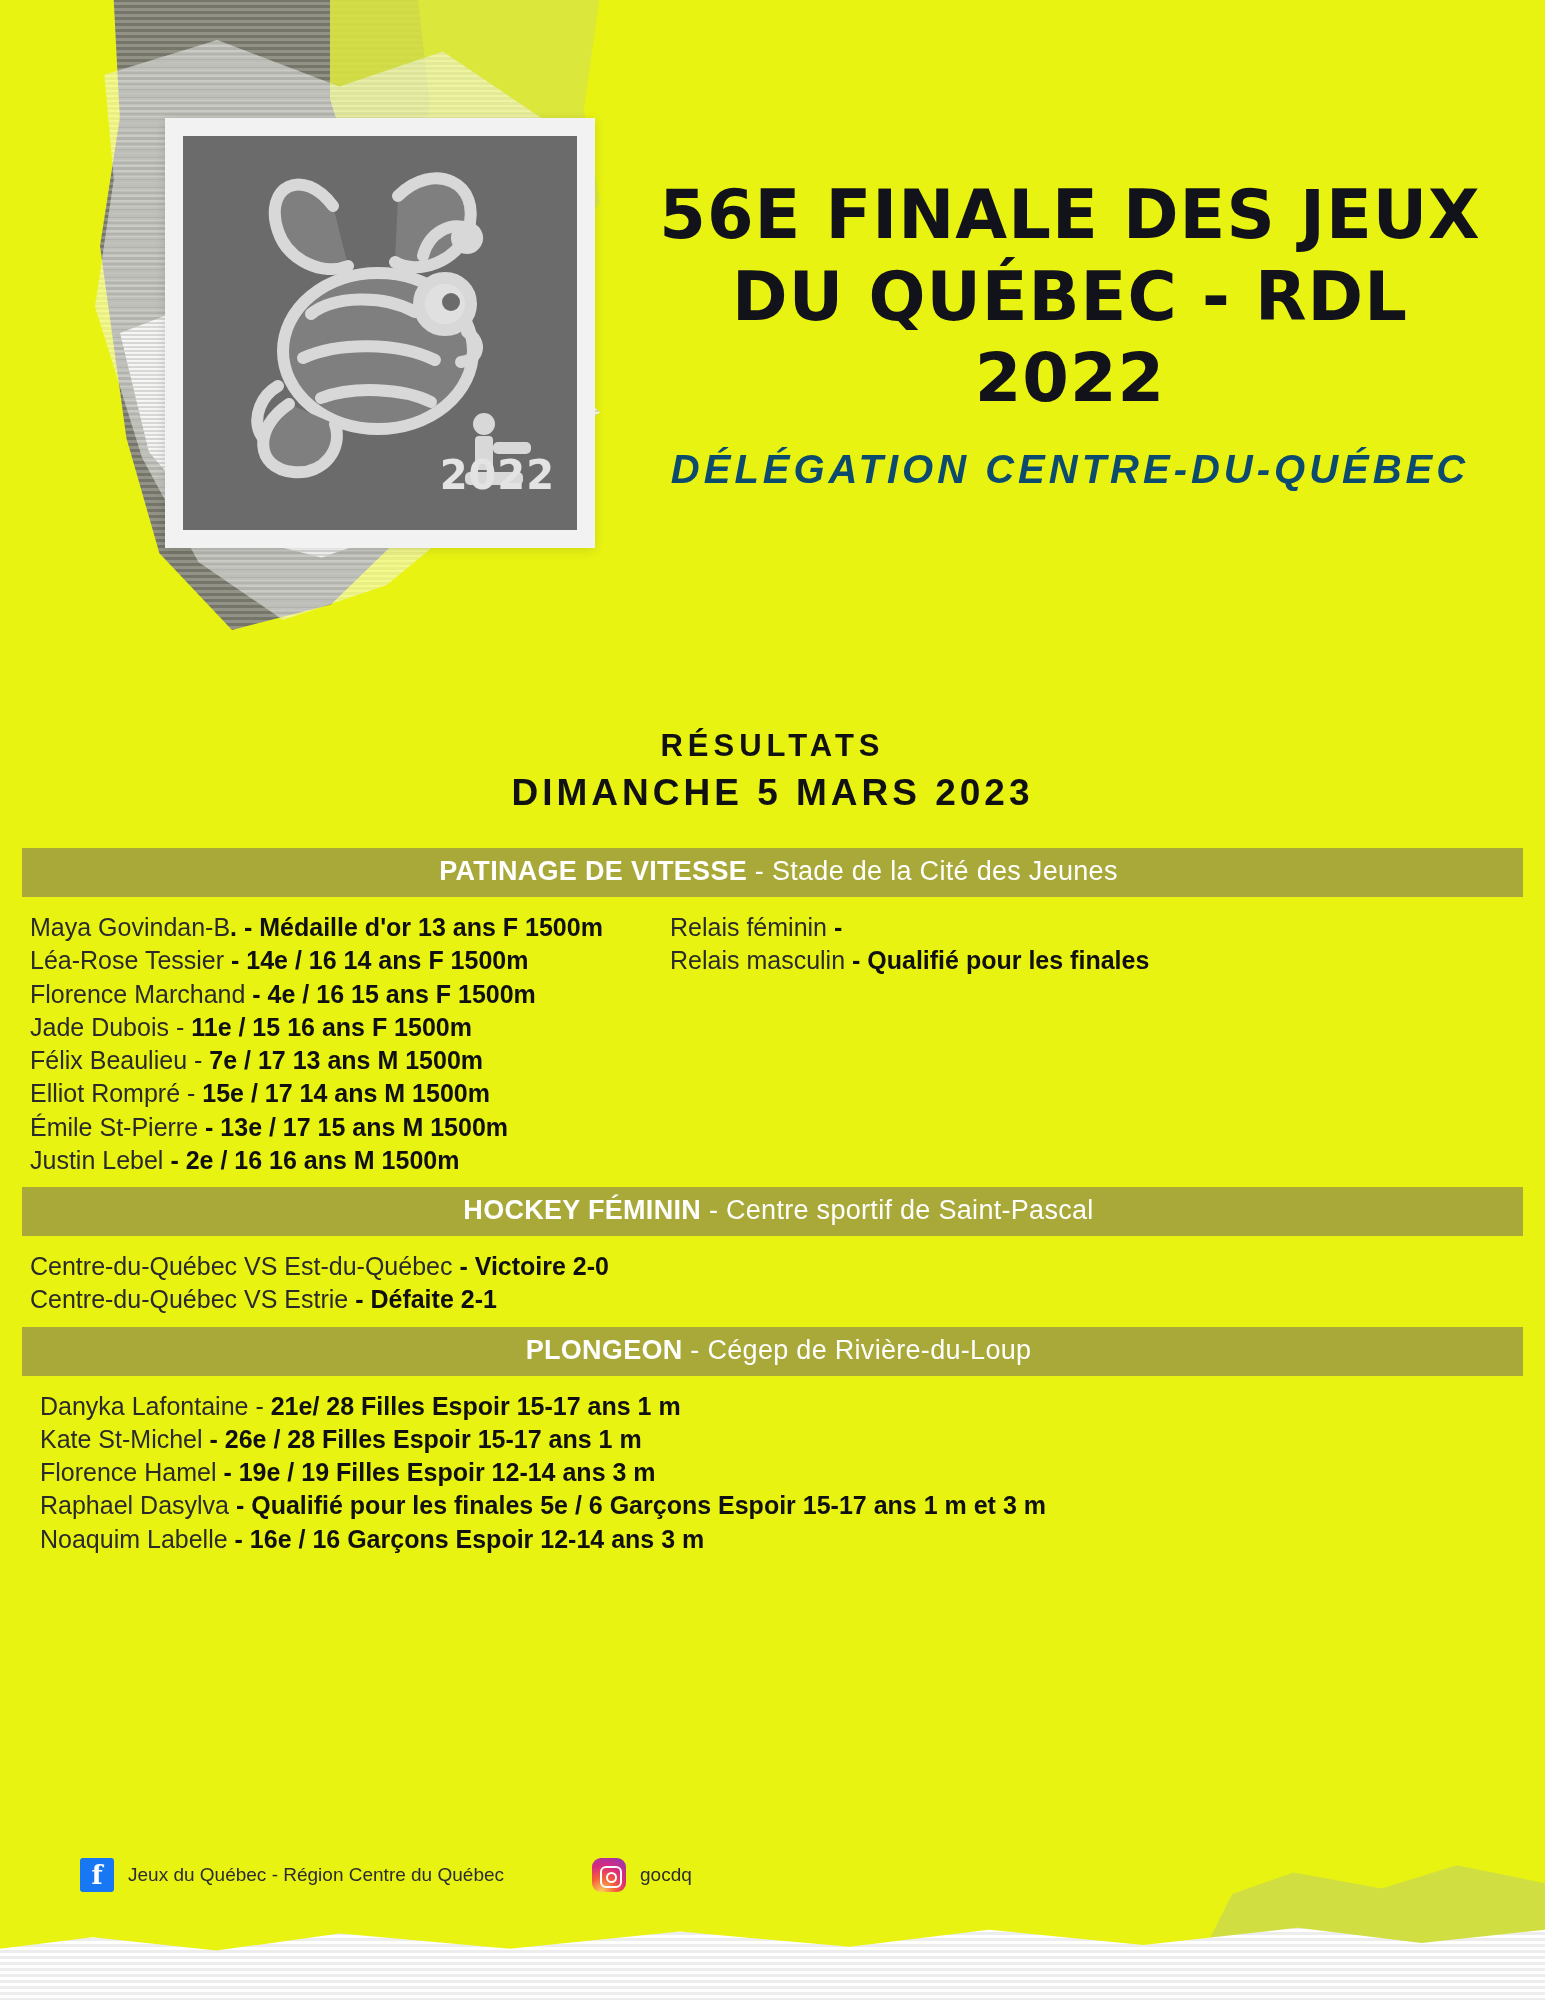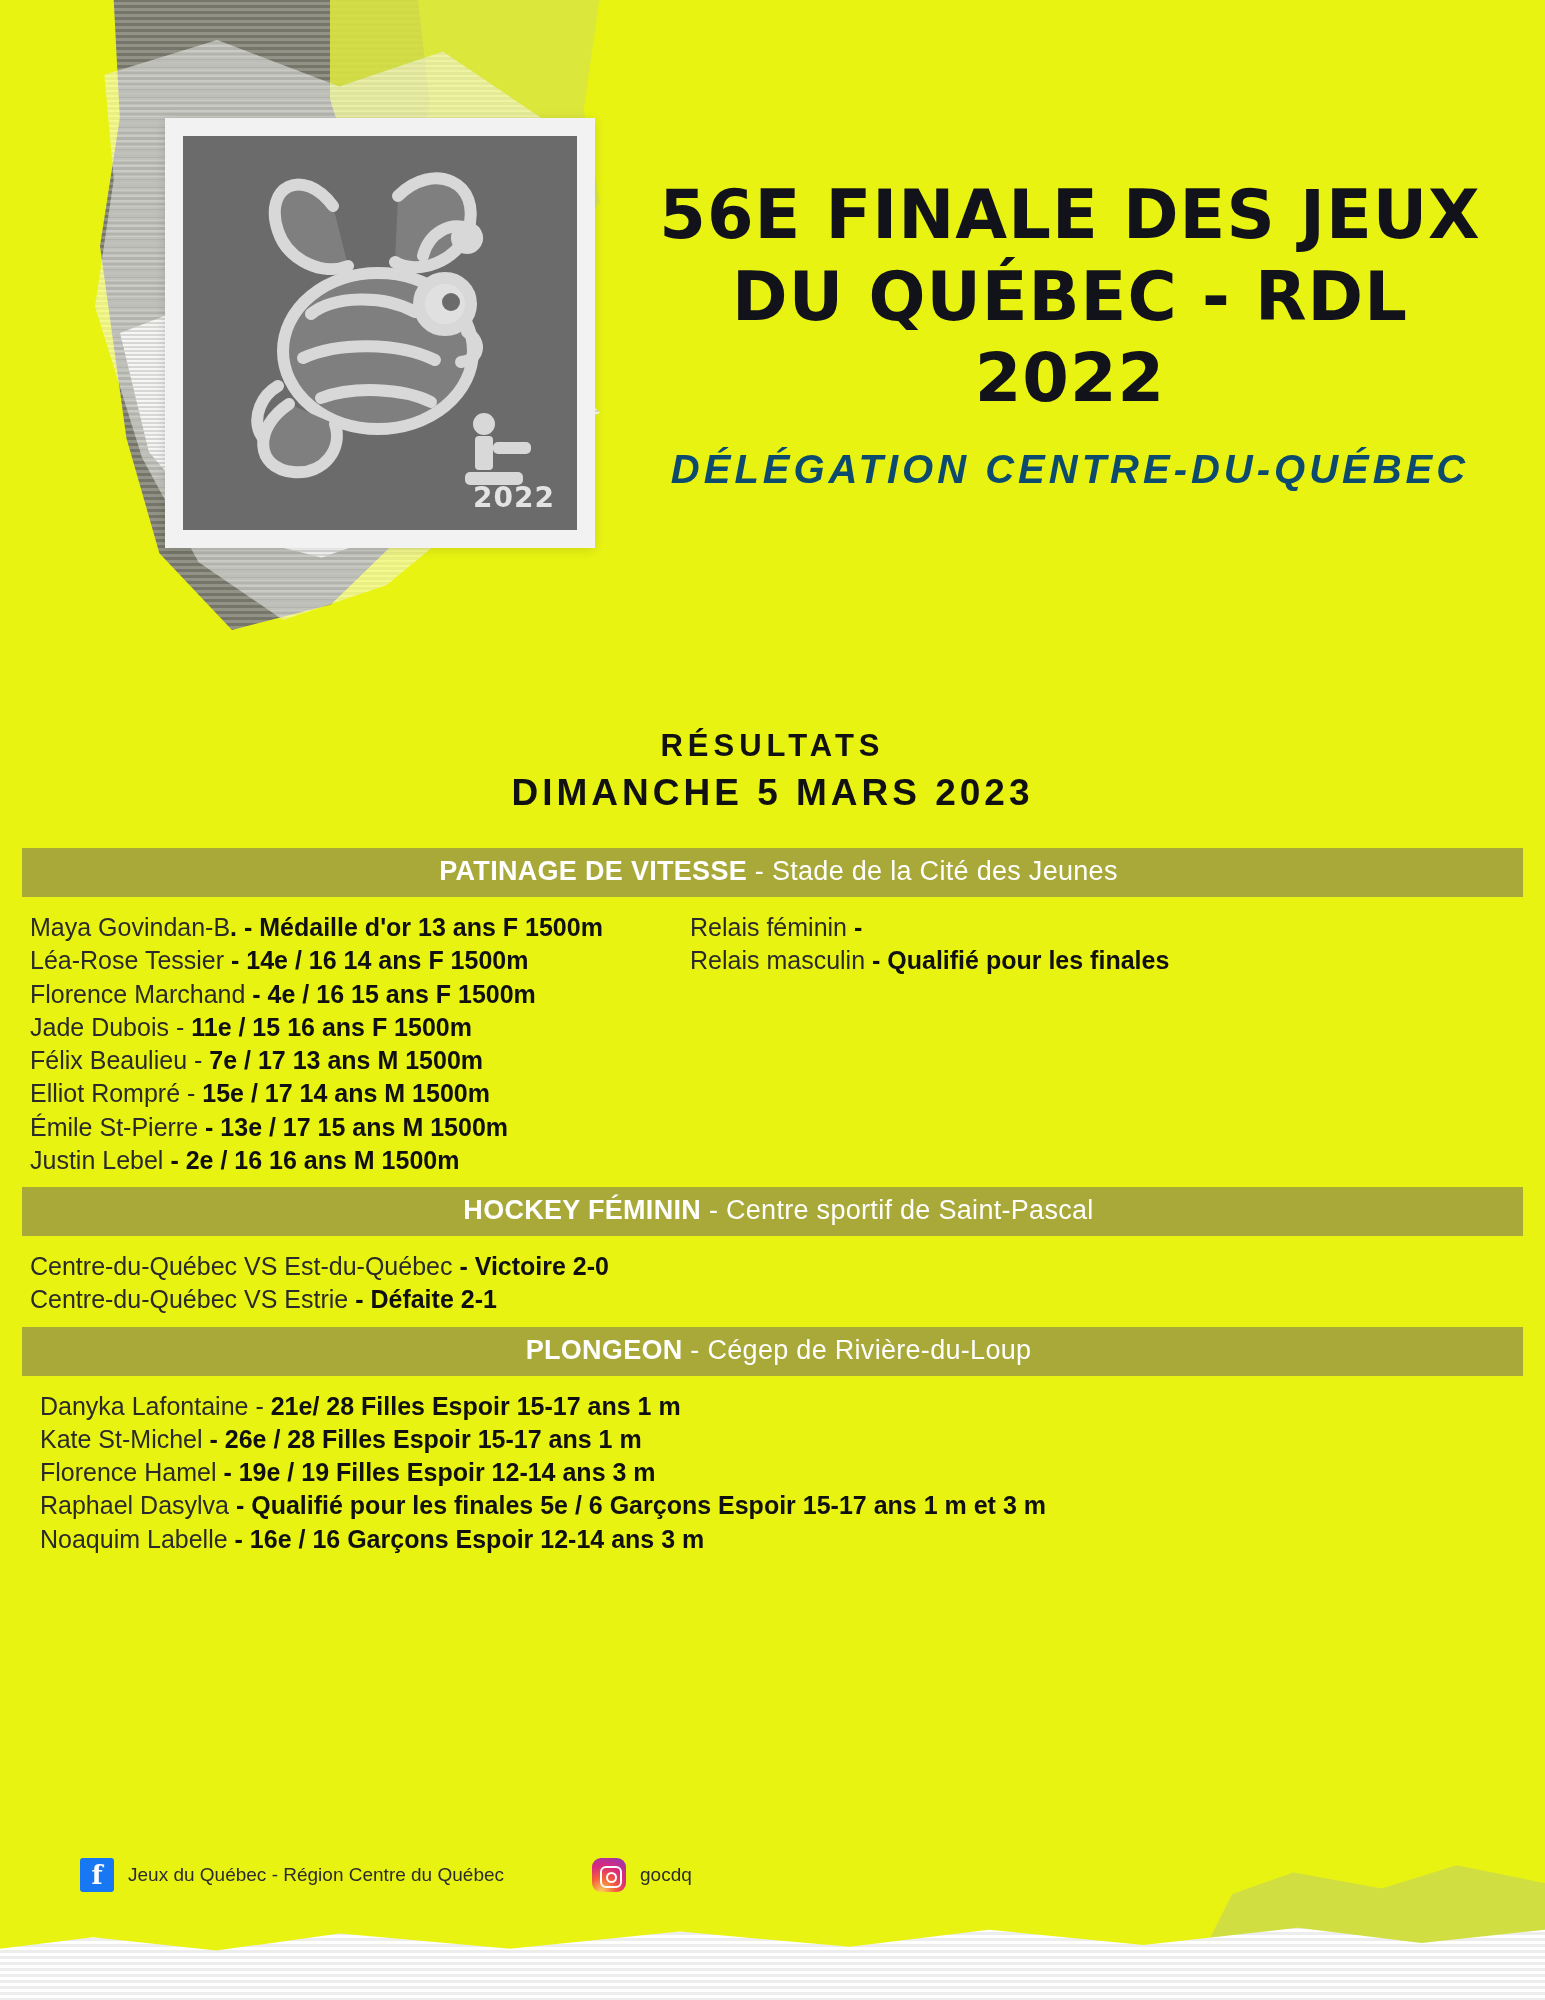--- a/index.html
+++ b/index.html
@@ -87,23 +87,23 @@
     width: 100%;
     height: 100%;
     background: #6b6b6b;
     position: relative;
     overflow: hidden;
   }
   .logo-inner svg { display: block; }
   .logo-year {
     position: absolute;
     right: 22px;
-    bottom: 16px;
+    bottom: 32px;
     color: #e3e3e3;
-    font-size: 28px;
+    font-size: 40px;
     font-weight: 800;
     letter-spacing: 1px;
     font-family: "DejaVu Sans", sans-serif;
   }
 
   
   .title-block {
     position: absolute;
     top: 175px;
     left: 640px;
@@ -176,21 +176,21 @@
   .section-bar .venue {
     font-weight: 400;
   }
   .rows {
     padding: 14px 8px 10px 8px;
   }
   .two-col {
     display: flex;
   }
   .col-left { width: 640px; }
-  .col-right { flex: 1; margin-left: 20px; }
+  .col-right { flex: 1; }
   .row {
     font-size: 25px;
     line-height: 1.33;
     color: #1c1c1c;
     white-space: nowrap;
     font-family: "Liberation Sans", sans-serif;
   }
   .row .who {
     font-weight: 400;
     color: #2a2a2a;

